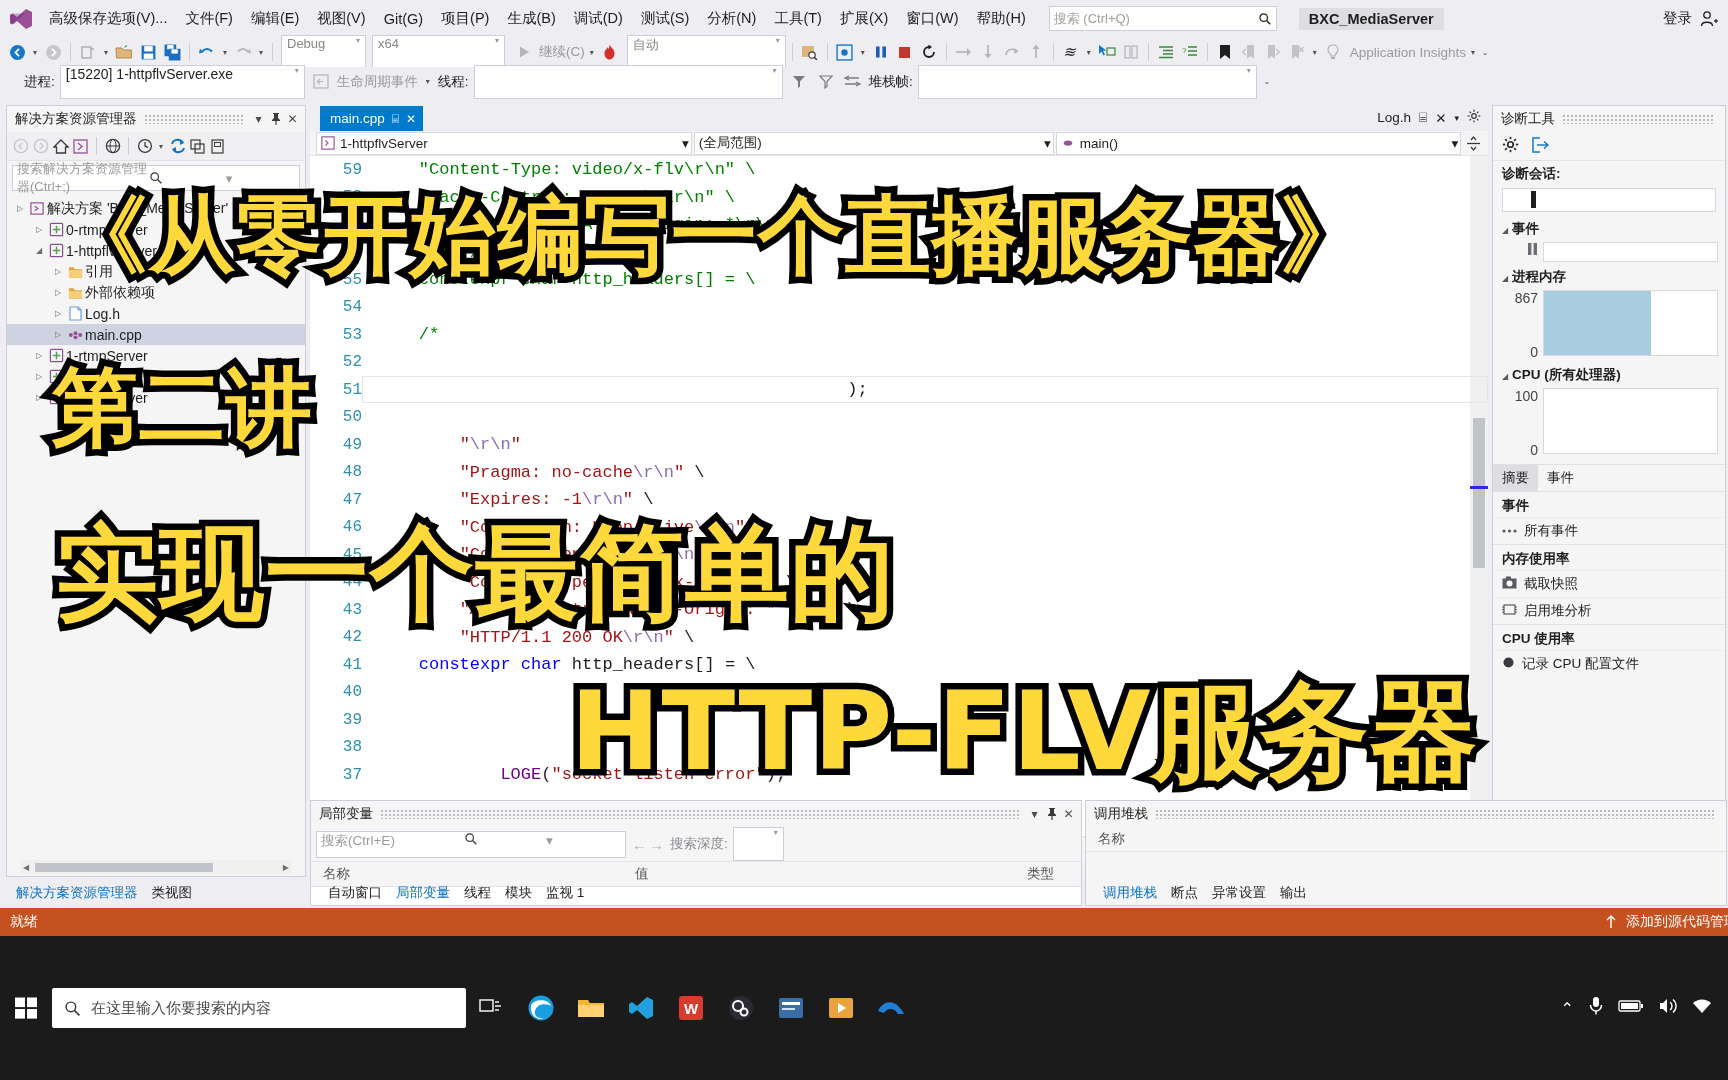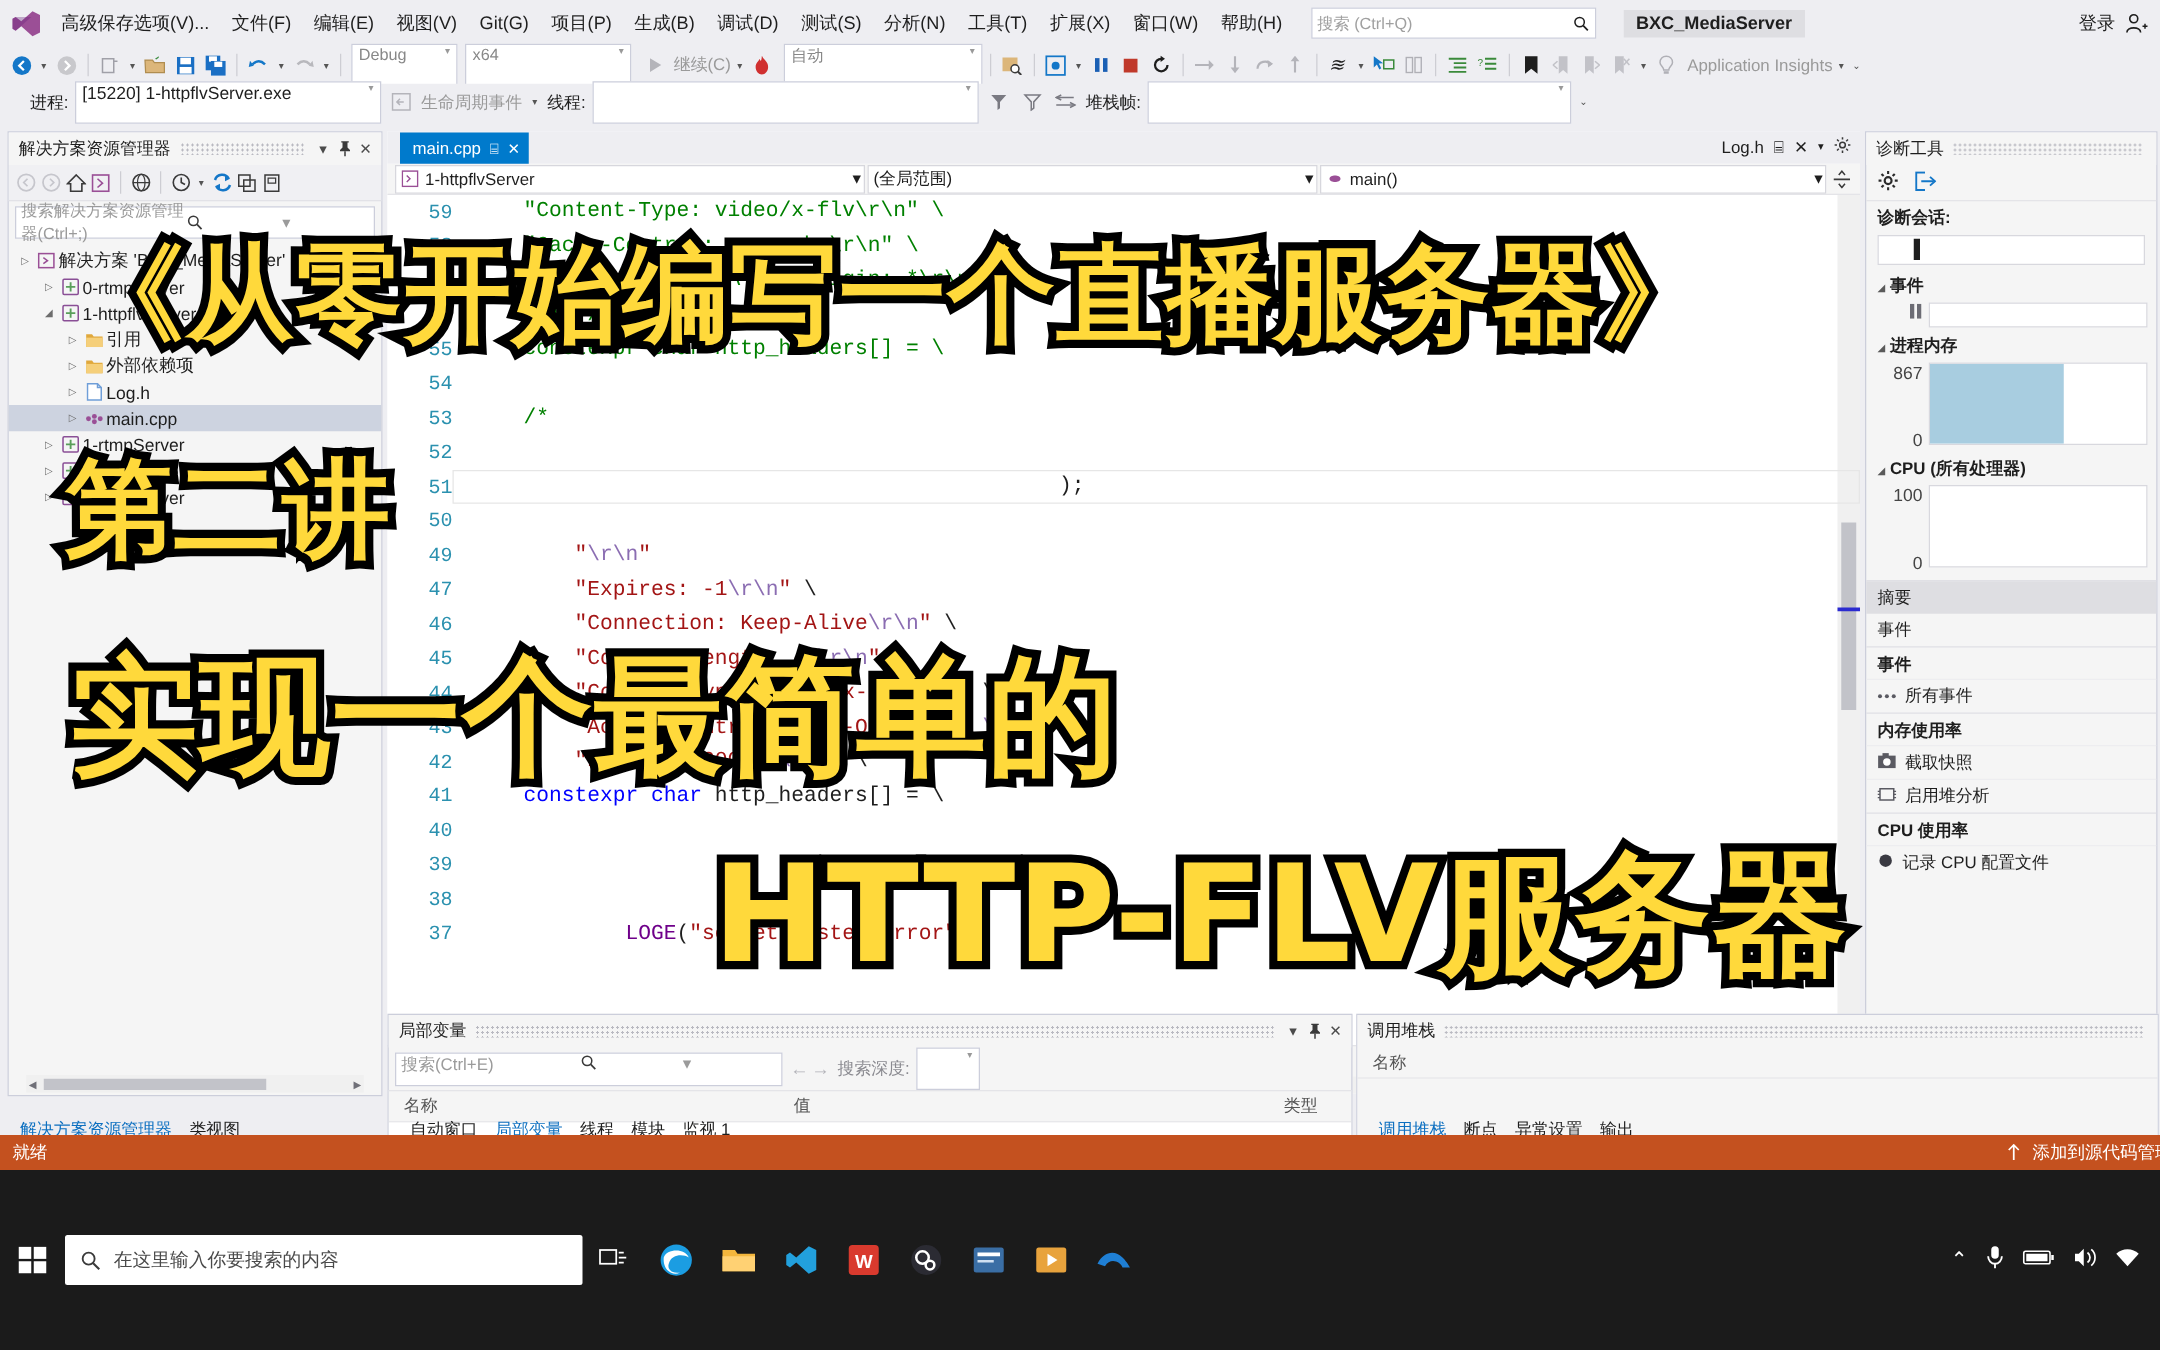--- a/index.html
+++ b/index.html
@@ -92,27 +92,27 @@
   .diagrow{padding:4px 9px;font-size:13.5px;}
   .diagrow.b{font-weight:bold;}
   .sessbar{height:22px;margin:1px 9px 4px 9px;background:#fff;border:1px solid #d8d8de;position:relative;}
   .sessbar i{position:absolute;left:28px;top:2px;width:5px;height:17px;background:#1e1e1e;}
   .graphbox{display:flex;margin:0 7px 2px 7px;}
   .gaxis{width:38px;text-align:right;padding-right:5px;font-size:14px;color:#444;}
   .gplot{flex:1;height:64px;background:#fff;border:1px solid #d8d8de;position:relative;overflow:hidden;}
   .gfill{position:absolute;left:0;bottom:0;width:62%;height:100%;background:#a8cde0;}
   .dsection{border-top:1px solid #e0e0e5;padding:5px 9px 2px 9px;font-weight:bold;}
   .ditem{display:flex;align-items:center;gap:7px;padding:4px 9px;border-top:1px solid #ededf0;}
-  .dtabs{display:flex;gap:0;border-top:1px solid #e0e0e5;margin-top:4px;flex-direction:column;}
+  .dtabs{display:flex;gap:0;border-top:1px solid #e0e0e5;margin-top:4px;}
   .dtab{padding:4px 9px;font-size:13.5px;}
   .dtab.sel{background:#dedee2;}
   .arrw{font-size:8px;color:#5a5a5a;}
 
   
-  .bottom{position:absolute;left:0;top:800px;width:1456px;height:108px;margin-top:11px;}
+  .bottom{position:absolute;left:0;top:800px;width:1456px;height:108px;}
   .bpanel{position:absolute;top:0;height:104px;background:#f5f5f5;border:1px solid #cccedb;display:flex;flex-direction:column;}
   .bp-locals{left:310px;width:770px;}
   .bp-stack{left:1085px;width:640px;}
   .bsearch{height:25px;margin:3px 5px;background:#fff;border:1px solid #cccedb;display:flex;align-items:flex-start;padding:0 4px;}
   .bsearch span{flex:1;color:#9b9b9b;font-size:13.5px;}
   .colhdr{height:24px;display:flex;align-items:center;background:#f5f5f5;border-top:1px solid #e4e4e8;border-bottom:1px solid #e4e4e8;font-size:13.5px;color:#555;}
   .colhdr div{padding-left:12px;}
   .btabs{height:22px;display:flex;align-items:center;gap:14px;padding-left:10px;font-size:13.5px;}
   .btab.sel{color:#0e70c0;}
 
@@ -712,20 +712,21 @@
           <div class="cline"><span class="lnum">58</span><span class="ctext"><span class="pl">    </span><span class="grn">"Cache-Control: no-cache\r\n" \</span></span></div>
           <div class="cline"><span class="lnum">57</span><span class="ctext"><span class="pl">    </span><span class="grn">"Access-Control-Allow-Origin: *\r\n" \</span></span></div>
           <div class="cline"><span class="lnum">56</span><span class="ctext"><span class="pl">    </span><span class="grn">"HTTP/1.1 200 OK\r\n" \</span></span></div>
           <div class="cline"><span class="lnum">55</span><span class="ctext"><span class="pl">    </span><span class="grn">constexpr char http_headers[] = \</span></span></div>
           <div class="cline"><span class="lnum">54</span><span class="ctext"></span></div>
           <div class="cline"><span class="lnum">53</span><span class="ctext"><span class="pl">    </span><span class="grn">/*</span></span></div>
           <div class="cline"><span class="lnum">52</span><span class="ctext"></span></div>
           <div class="cline"><span class="lnum">51</span><span class="ctext"><span class="pl">                                              );</span></span></div>
           <div class="cline"><span class="lnum">50</span><span class="ctext"></span></div>
           <div class="cline"><span class="lnum">49</span><span class="ctext"><span class="pl">        </span><span class="str">"</span><span class="esc">\r\n</span><span class="str">"</span></span></div>
+          <div class="cline"><span class="lnum">48</span><span class="ctext"><span class="pl">        </span><span class="str">"Pragma: no-cache</span><span class="esc">\r\n</span><span class="str">"</span><span class="pl"> \</span></span></div>
           <div class="cline"><span class="lnum">47</span><span class="ctext"><span class="pl">        </span><span class="str">"Expires: -1</span><span class="esc">\r\n</span><span class="str">"</span><span class="pl"> \</span></span></div>
           <div class="cline"><span class="lnum">46</span><span class="ctext"><span class="pl">        </span><span class="str">"Connection: Keep-Alive</span><span class="esc">\r\n</span><span class="str">"</span><span class="pl"> \</span></span></div>
           <div class="cline"><span class="lnum">45</span><span class="ctext"><span class="pl">        </span><span class="str">"Content-Length: -1</span><span class="esc">\r\n</span><span class="str">"</span><span class="pl"> \</span></span></div>
           <div class="cline"><span class="lnum">44</span><span class="ctext"><span class="pl">        </span><span class="str">"Content-Type: video/x-flv</span><span class="esc">\r\n</span><span class="str">"</span><span class="pl"> \</span></span></div>
           <div class="cline"><span class="lnum">43</span><span class="ctext"><span class="pl">        </span><span class="str">"Access-Control-Allow-Origin: * </span><span class="esc">\r\n</span><span class="str">"</span><span class="pl"> \</span></span></div>
           <div class="cline"><span class="lnum">42</span><span class="ctext"><span class="pl">        </span><span class="str">"HTTP/1.1 200 OK</span><span class="esc">\r\n</span><span class="str">"</span><span class="pl"> \</span></span></div>
           <div class="cline"><span class="lnum">41</span><span class="ctext"><span class="pl">    </span><span class="kw">constexpr</span><span class="pl"> </span><span class="kw">char</span><span class="pl"> http_headers[] = \</span></span></div>
           <div class="cline"><span class="lnum">40</span><span class="ctext"></span></div>
           <div class="cline"><span class="lnum">39</span><span class="ctext"></span></div>
           <div class="cline"><span class="lnum">38</span><span class="ctext"></span></div>

